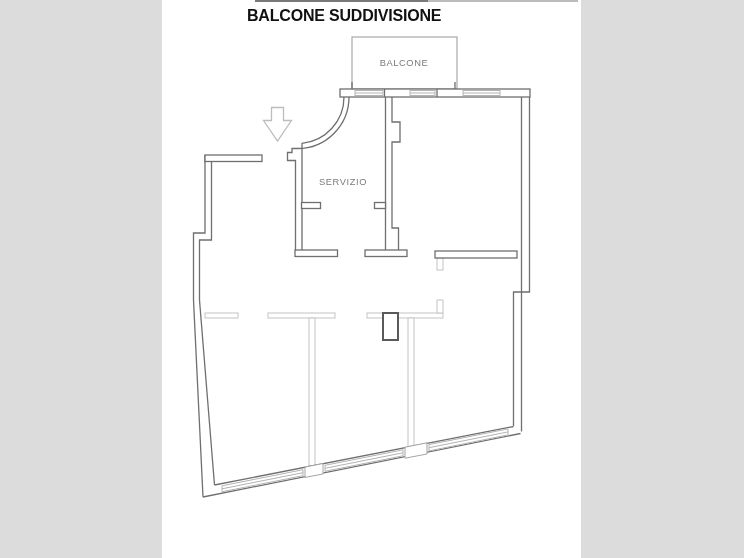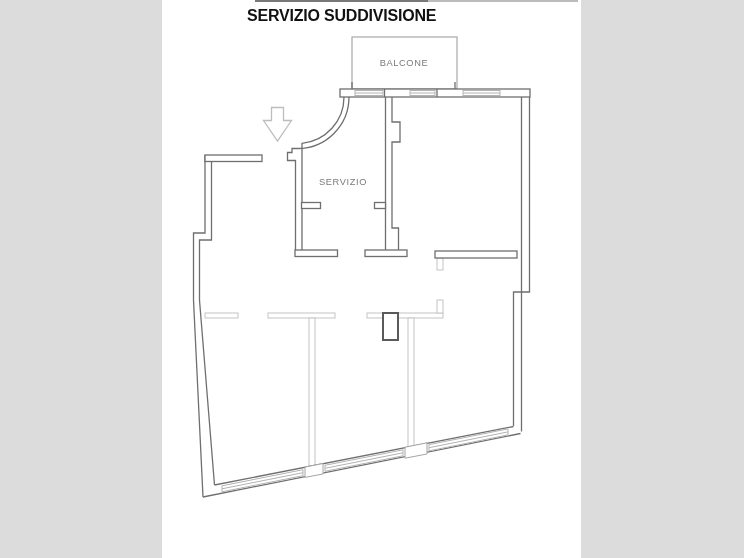--- a/index.html
+++ b/index.html
@@ -27,21 +27,21 @@
 </style>
 </head>
 <body>
 
 <div class="matte" id="matte-left"></div>
 <div class="matte" id="matte-right"></div>
 
 <div class="crop-strip" id="crop-strip-dark"></div>
 <div class="crop-strip" id="crop-strip-light"></div>
 
-<div id="page-title">SERVIZIO SUDDIVISIONE</div>
+<div id="page-title">BALCONE SUDDIVISIONE</div>
 
 <svg id="plan-svg" width="744" height="558" viewBox="0 0 744 558">
 
   <g fill="none" stroke-width="1.2" stroke="#a8a8a8">
     <rect x="352" y="37" width="105" height="52" fill="#ffffff"></rect>
   </g>
 
   <polygon fill="#ffffff" stroke-width="1.3" points="271.5,107.5 283.5,107.5 283.5,120.5 291.5,120.5 277.5,141 263.5,120.5 271.5,120.5" stroke="#bdbdbd"></polygon>
 
   <g fill="#ffffff" stroke-width="1.1" stroke="#c9c9c9">

